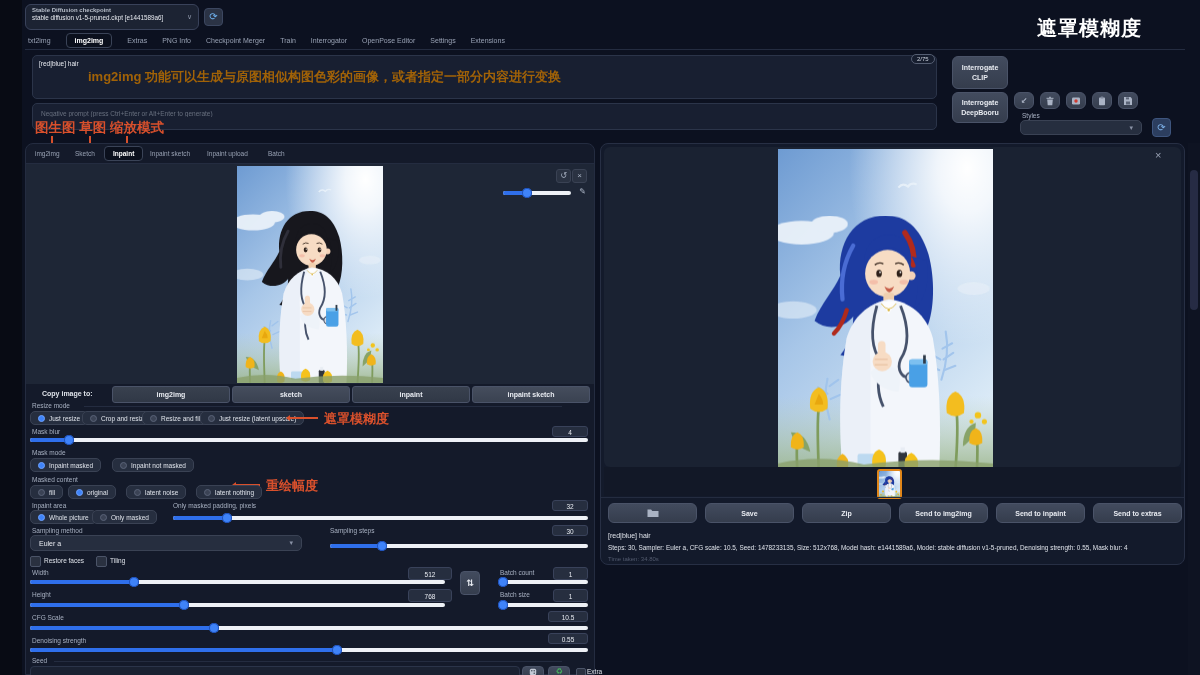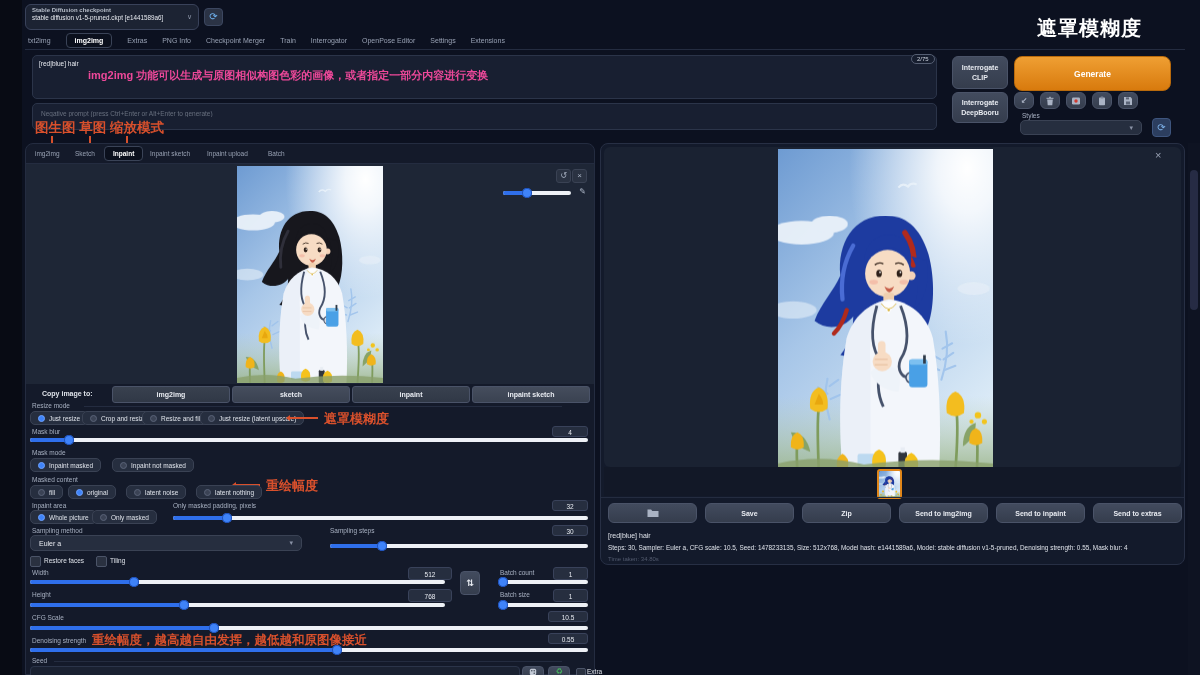--- a/index.html
+++ b/index.html
@@ -73,36 +73,35 @@
     <span class="tab">Interrogator</span>
     <span class="tab">OpenPose Editor</span>
     <span class="tab">Settings</span>
     <span class="tab">Extensions</span>
   </div>
   <div class="hline" style="left:25px;top:49px;width:1160px;"></div>
 
   <div class="abs" style="left:32px;top:55px;width:905px;height:44px;background:#181f31;border:1px solid #2b3449;border-radius:5px;box-sizing:border-box;">
     <span style="position:absolute;left:6px;top:4px;font-size:6.5px;color:#e8ebf1;">[red|blue] hair</span>
   </div>
-  <div class="abs note" style="left:88px;top:68px;font-size:11px;color:#ec4899;">img2img 功能可以生成与原图相似构图色彩的画像，或者指定一部分内容进行变换</div>
+  <div class="abs note" style="left:88px;top:68px;font-size:13px;color:#a16207;">img2img 功能可以生成与原图相似构图色彩的画像，或者指定一部分内容进行变换</div>
   <div class="abs" style="left:911px;top:54px;border:1px solid #555e72;border-radius:6px;padding:1px 5px;font-size:6px;color:#cdd3dd;background:#161d2e;">2/75</div>
 
   <div class="abs" style="left:32px;top:103px;width:905px;height:27px;background:#181f31;border:1px solid #2b3449;border-radius:5px;box-sizing:border-box;">
     <input class="negin" style="left: 6px; top: 5px; width: 600px;" placeholder="Negative prompt (press Ctrl+Enter or Alt+Enter to generate)">
   </div>
 
   <div class="gbtn" style="left:952px;top:56px;width:56px;height:33px;flex-direction:column;line-height:1.3;">
     <span>Interrogate</span>
     <span>CLIP</span>
   </div>
   <div class="gbtn" style="left:952px;top:92px;width:56px;height:31px;flex-direction:column;line-height:1.3;">
     <span>Interrogate</span>
     <span>DeepBooru</span>
   </div>
-  <div class="abs" style="left:1014px;top:56px;width:155px;height:33px;background:linear-gradient(#ef9f33,#d87a0d);border:1px solid #b96a0c;border-radius:8px;color:#fff;font-size:8.5px;font-weight:bold;display:flex;align-items:center;justify-content:center;">Generate</div>
 
   <div class="gbtn" style="left:1014px;top:92px;width:20px;height:17px;">
     <span style="font-size:8px;color:#aab3c4;">↙</span>
   </div>
   <div class="gbtn" style="left:1040px;top:92px;width:20px;height:17px;">
     <svg width="10" height="10" viewBox="0 0 10 10">
       <rect x="1.5" y="1.8" width="7" height="1" fill="#aab3c4"></rect>
         <rect x="4" y="0.8" width="2" height="1" fill="#aab3c4"></rect>
       <path d="M2.2 3.4h5.6l-.5 5.8H2.7z" fill="#aab3c4"></path>
       </svg>
@@ -398,21 +397,20 @@
     </div>
 
   <span class="lb" style="left:32px;top:614px;">CFG Scale</span>
   <span class="val" style="left:548px;top:611px;width:40px;">10.5</span>
   <div class="slider" style="left:30px;top:626px;width:558px;">
     <i style="width:33%"></i>
       <b style="left:33%"></b>
     </div>
 
   <span class="lb" style="left:32px;top:637px;">Denoising strength</span>
-  <span class="note" style="left:92px;top:632px;font-size:12.5px;">重绘幅度，越高越自由发挥，越低越和原图像接近</span>
   <span class="val" style="left:548px;top:633px;width:40px;">0.55</span>
   <div class="slider" style="left:30px;top:648px;width:558px;">
     <i style="width:55%"></i>
       <b style="left:55%"></b>
     </div>
 
   <span class="lb" style="left:32px;top:657px;">Seed</span>
   <i class="hline" style="left:54px;top:661px;width:508px;"></i>
   <div class="abs" style="left:30px;top:666px;width:488px;height:12px;background:#1a2131;border:1px solid #2b3449;border-radius:4px;"></div>
   <div class="gbtn" style="left:522px;top:666px;width:22px;height:12px;border-radius:4px;">

